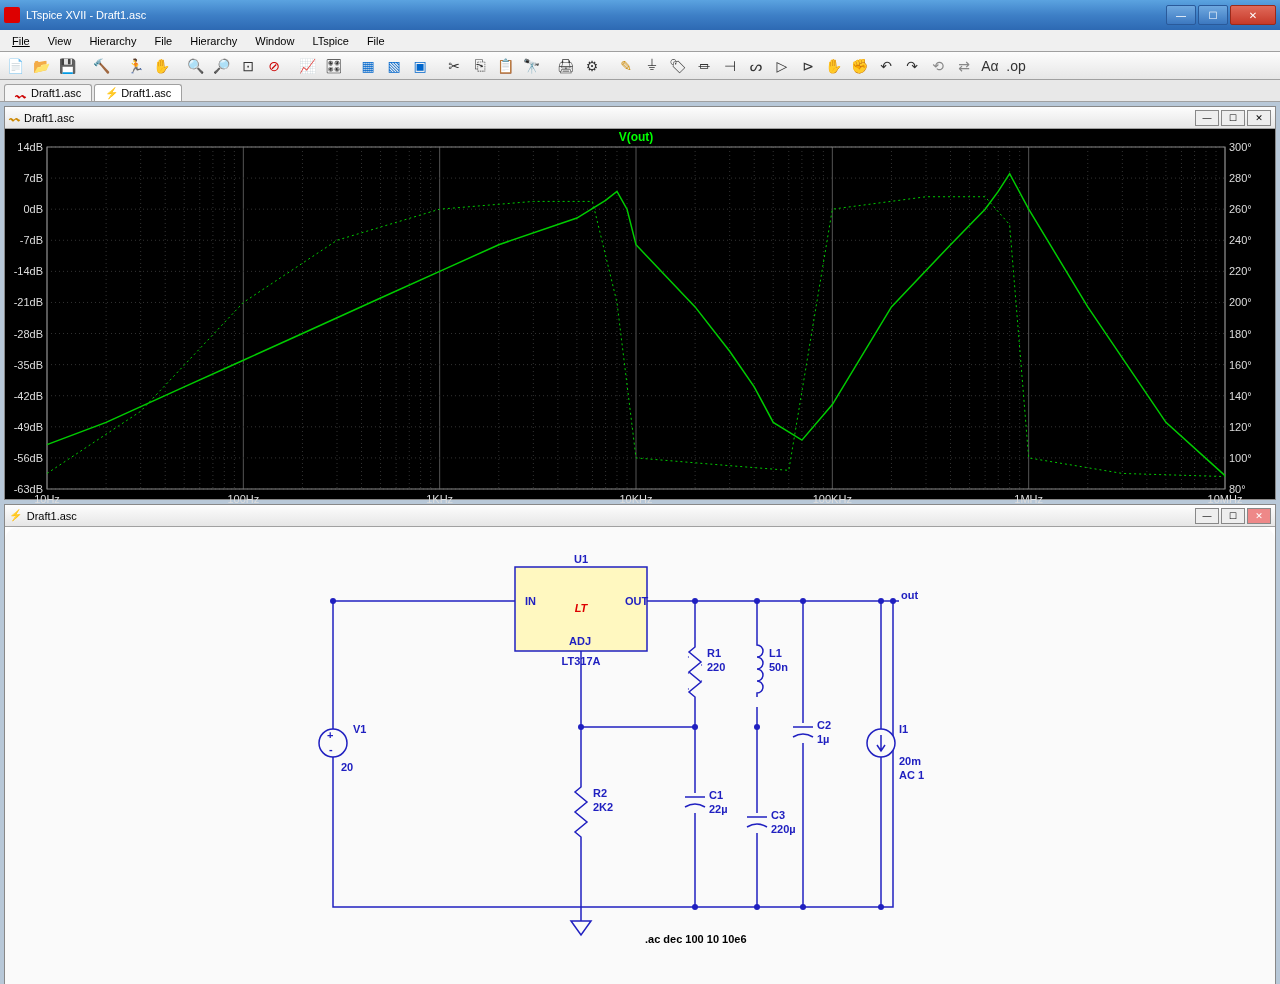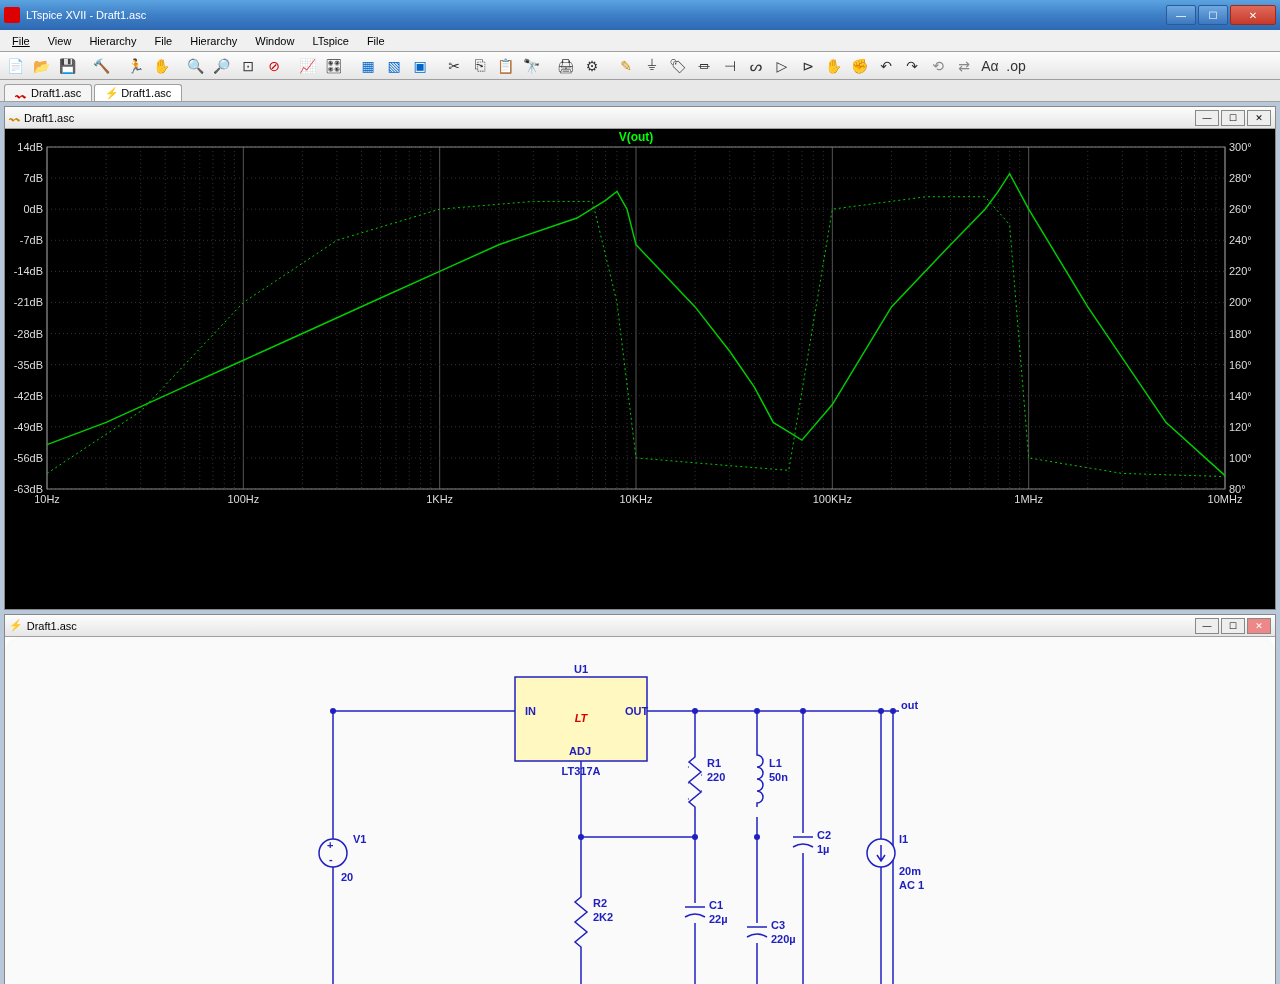--- a/index.html
+++ b/index.html
@@ -20,21 +20,21 @@
 .tab{padding:2px 10px;background:#f5f5f5;border:1px solid #a0a0a0;border-bottom:none;border-radius:3px 3px 0 0;margin-right:2px;display:flex;align-items:center;gap:4px;font-size:11px;}
 .tab.active{background:#fff;}
 .tab .ti{width:12px;height:12px;display:inline-block;}
 .workarea{padding:4px;background:#b8c8d8;height:calc(984px - 30px - 22px - 28px - 22px);}
 .panel{background:#fff;border:1px solid #888;margin-bottom:4px;}
 .panel-title{height:22px;background:linear-gradient(#fdfdfd,#e6e6e6);border-bottom:1px solid #a0a0a0;display:flex;align-items:center;padding:0 4px;gap:4px;font-size:12px;}
 .panel-title .spacer{flex:1;}
 .pbtns{display:flex;gap:2px;}
 .pbtn{width:24px;height:16px;border:1px solid #888;background:#eee;font-size:9px;display:flex;align-items:center;justify-content:center;}
 .pbtn.close{background:#e88;color:#fff;}
-.plot{background:#000;position:relative;height:480px;}
+.plot{background:#000;position:relative;height:370px;}
 .schem{background:#fafafa;position:relative;height:564px;background-image:radial-gradient(circle,#bbb 0.5px,transparent 0.5px);background-size:12px 12px;border-radius:14px;}
 svg{display:block;}
 .axis-label{fill:#ddd;font-size:11px;}
 .plot-title{fill:#0f0;font-size:12px;font-weight:bold;}
 .grid-major{stroke:#555;stroke-width:1;}
 .grid-minor{stroke:#333;stroke-width:1;stroke-dasharray:1,3;}
 .trace{stroke:#0c0;stroke-width:1.5;fill:none;}
 .trace-dash{stroke:#0c0;stroke-width:1;fill:none;stroke-dasharray:2,3;}
 .wire{stroke:#2020c0;stroke-width:1.5;fill:none;}
 .comp-label{fill:#2020c0;font-size:11px;font-weight:bold;}

